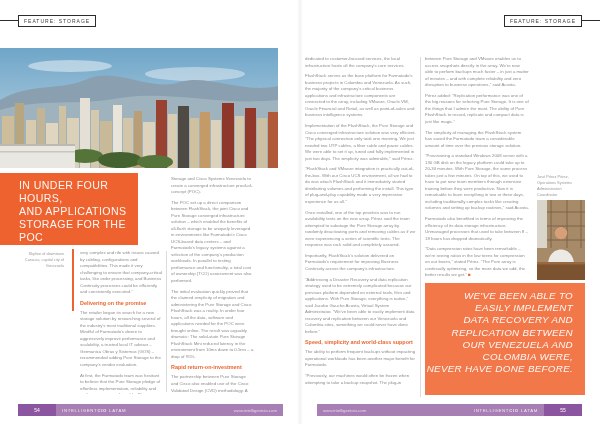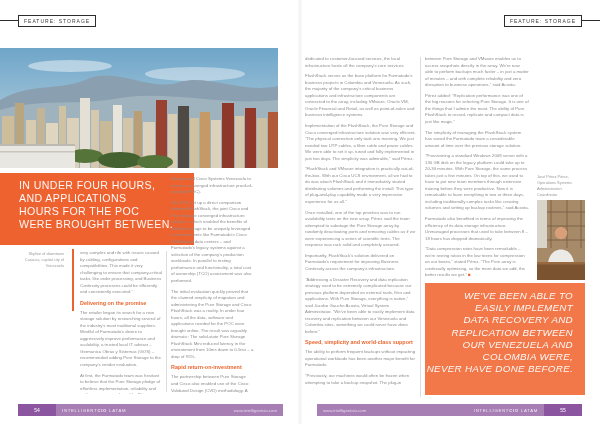--- a/index.html
+++ b/index.html
@@ -15,21 +15,21 @@
     font-size:5px;letter-spacing:1px;padding:2.5px 5px;line-height:1;}
   .tag-left{left:18px;}
   .tag-right{right:18px;}
   .tag-line{position:absolute;top:20px;height:1px;background:#2c2c2c;}
   .tag-line-left{left:0;width:18px;}
   .tag-line-right{right:0;width:18px;}
   
   .city-photo{position:absolute;left:0;top:48px;width:278px;height:120px;overflow:hidden;}
   .city-photo svg{display:block;}
   
-  .pullquote-left{position:absolute;left:0;top:173px;width:194px;height:72px;
+  .pullquote-left{position:absolute;left:0;top:173px;width:138px;height:72px;
     background:var(--accent,#ee6230);color:rgba(255,255,255,0.95);
     padding:6px 0 0 19px;box-sizing:border-box;}
   .pullquote-left .ln{display:block;font-size:10.6px;line-height:13px;letter-spacing:0.4px;font-weight:400;}
   
   .photo-caption{position:absolute;left:12px;top:251px;width:52px;text-align:right;
     font-size:3.9px;line-height:1.55;color:#9b9b9b;}
   .caption-rule{position:absolute;left:72px;top:249px;width:1.5px;height:62px;background:var(--accent,#ee6230);}
   .col-divider{position:absolute;width:1px;background:#dcdcdc;}
   .divider-left{left:166px;top:251px;height:141px;}
   .divider-right{left:420px;top:57px;height:340px;}
@@ -123,21 +123,21 @@
     </g>
     <rect x="0" y="96" width="75" height="24" fill="#e9e7e1"></rect>
     <rect x="0" y="96" width="75" height="2" fill="#bdb9b0"></rect>
     <rect x="0" y="103" width="75" height="1.5" fill="#c9c5bc"></rect>
   </svg>
 </div>
 
 <div class="pullquote-left">
   <span class="ln">IN UNDER FOUR HOURS,</span>
   <span class="ln">AND APPLICATIONS</span>
-  <span class="ln">HOURS FOR THE POC</span>
+  <span class="ln">STORAGE FOR THE POC</span>
   <span class="ln">WERE BROUGHT BETWEEN.</span>
 </div>
 
 <div class="photo-caption">Skyline of downtown Caracas, capital city of Venezuela</div>
 <div class="caption-rule"></div>
 <div class="col-divider divider-left"></div>
 <div class="col-divider divider-right"></div>
 
 <div class="col col-l-mid">
   <p>very complex and rife with issues caused by cabling, configurations and compatibilities. This made it very challenging to ensure that company-critical tasks, like order processing, and Business Continuity processes could be efficiently and consistently executed."</p>

